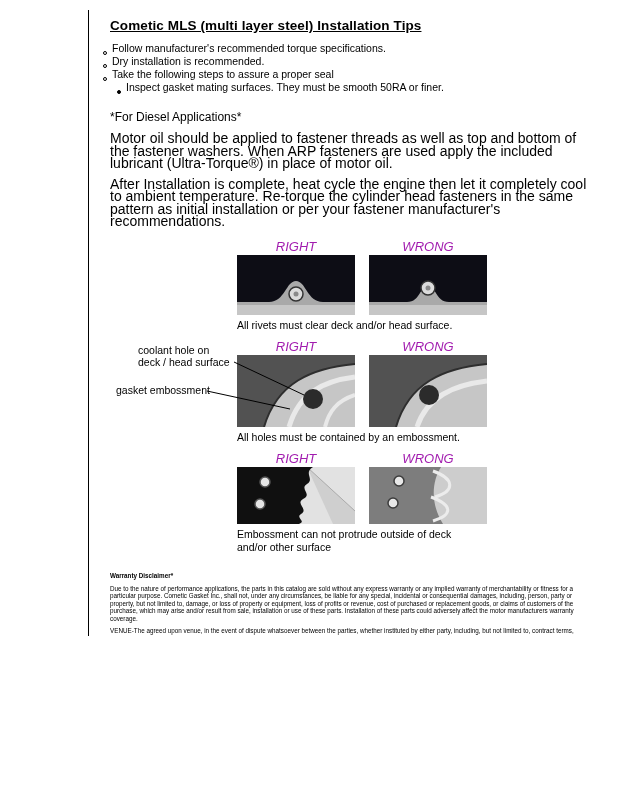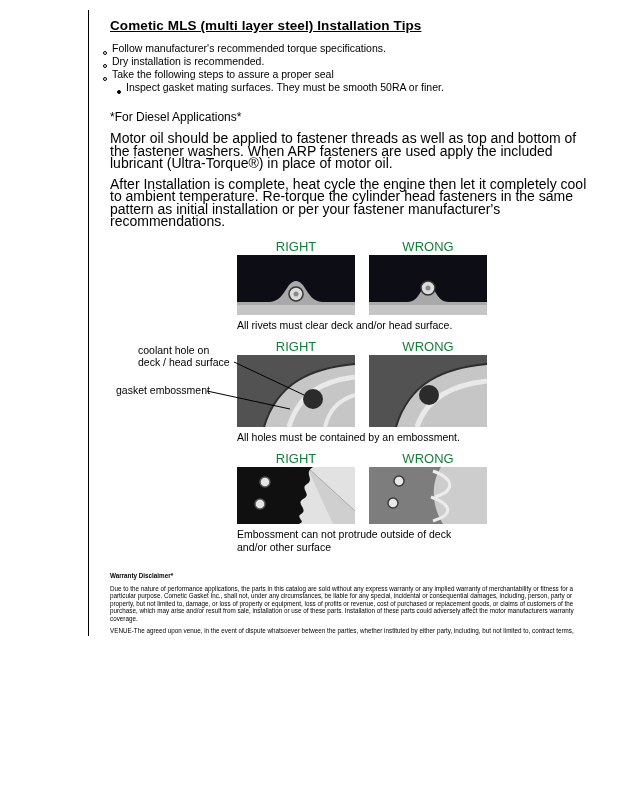--- a/index.html
+++ b/index.html
@@ -19,21 +19,21 @@
   .tip.sub { margin-left:14px; }
   .tip.sub .bullet { background:#000; border-color:#000; }
 
   .diesel-heading { font-size:12px; font-weight:normal; margin:16px 0 8px; }
   .para { font-size:14px; line-height:12.5px; margin-bottom:8px; width:482px; }
   .note { font-size:10.5px; line-height:12.5px; margin-bottom:0; }
 
   .figures { margin-top:12px; }
   .fig-row { position:relative; padding-left:127px; margin-bottom:8px; }
   .fig-labels { display:flex; gap:14px; width:250px; margin-bottom:2px; }
-  .fig-labels span { width:118px; text-align:center; font-size:13px; line-height:13px; color:#15803d; }
+  .fig-labels span { width:118px; text-align:center; font-size:13px; line-height:13px; color:#a21caf;font-style:italic; }
   .fig-images { display:flex; gap:14px; }
   .fig-images svg { display:block; }
   .fig-caption { font-size:10.5px; line-height:13px; margin-top:4px; white-space:pre-line; }
 
   .callout { position:absolute; font-size:10.5px; line-height:12.5px; white-space:pre-line; }
   .callout-coolant { left:28px; top:4px; width:102px; }
   .callout-emboss { left:6px; top:44px; }
   .callout-lines { position:absolute; left:0; top:0; pointer-events:none; }
 
   .disclaimer { margin-top:18px; width:482px; }

